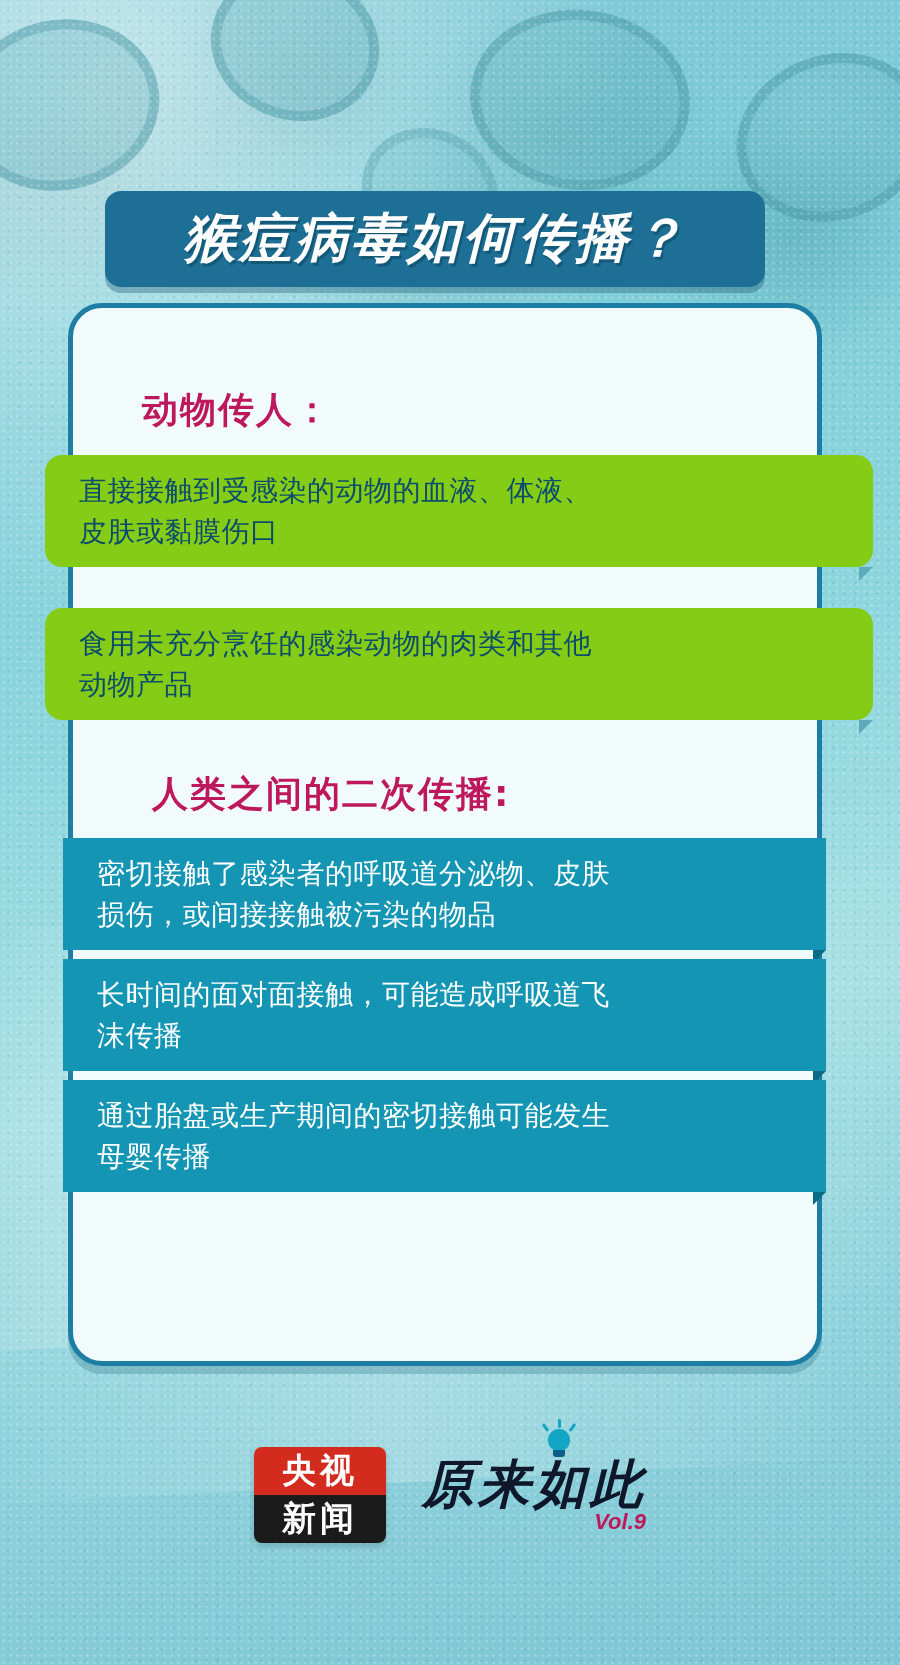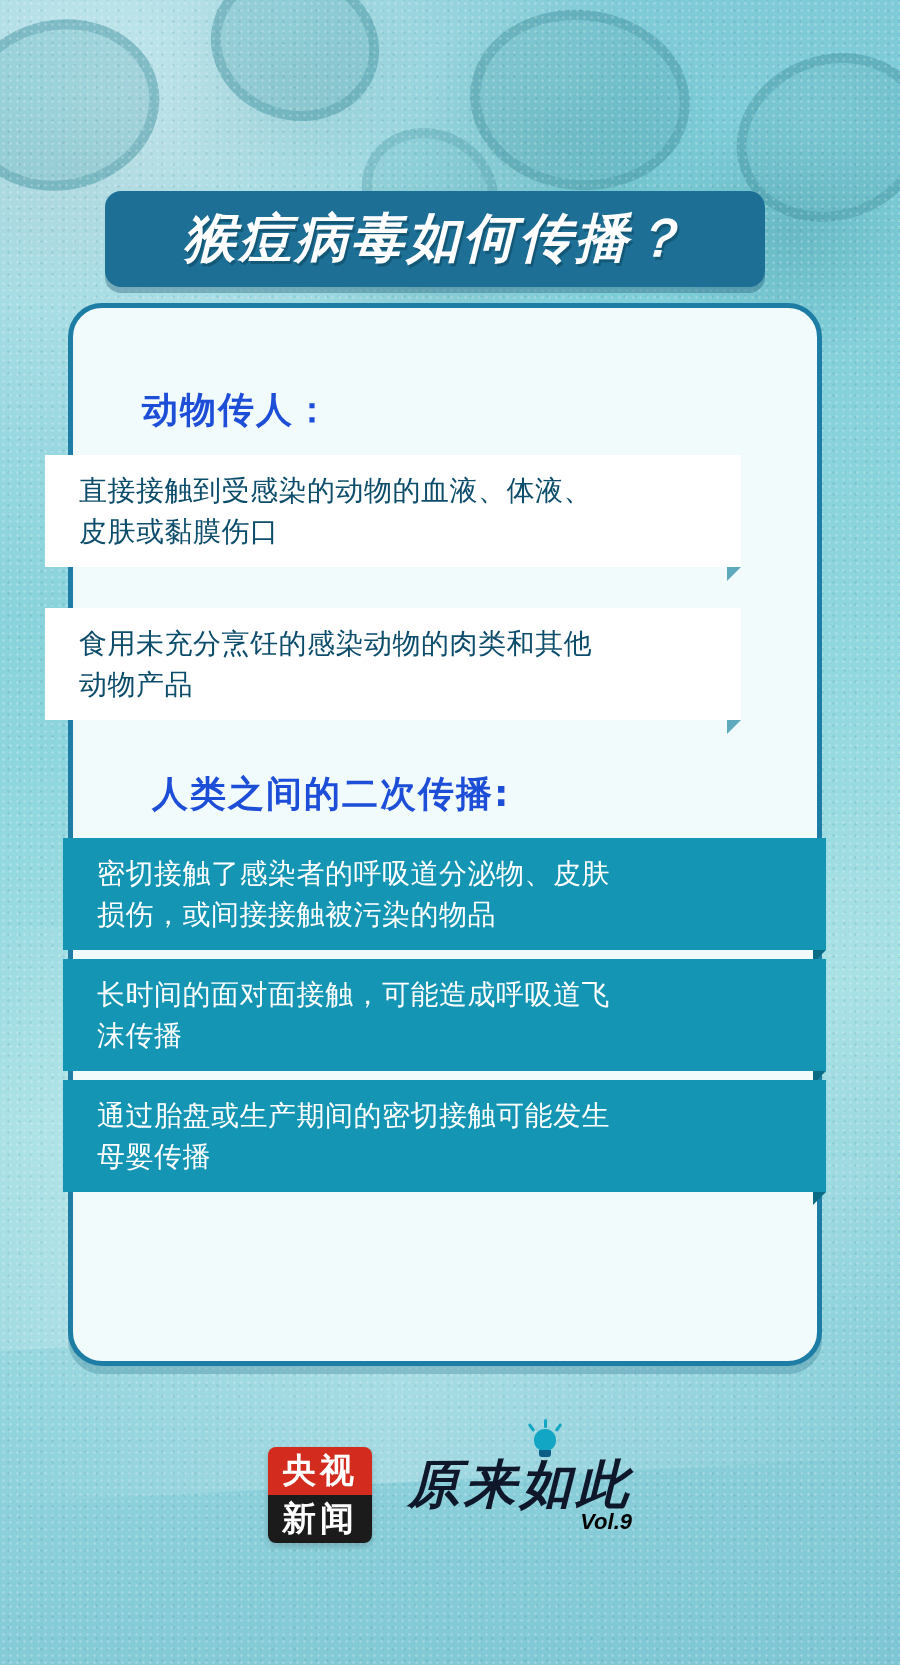--- a/index.html
+++ b/index.html
@@ -98,21 +98,21 @@
     width: 744px;
     height: 1053px;
     background: #f2fbfc;
     border: 5px solid #1d7da4;
     border-radius: 34px;
     box-shadow: 0 8px 0 rgba(25,95,125,0.25);
   }
 
   .section-heading {
     position: absolute;
-    color: #1d4ed8;
+    color: #be185d;
     font-size: 36px;
     font-weight: bold;
     letter-spacing: 2px;
     font-family: "DejaVu Sans", "Liberation Sans", sans-serif;
     white-space: nowrap;
   }
   .heading-animal { left: 142px; top: 386px; }
   .heading-human  { left: 152px; top: 770px; }
 
   
@@ -125,23 +125,24 @@
   }
   .ribbon .txt {
     font-size: 28px;
     line-height: 41px;
     letter-spacing: 0.5px;
     font-family: "DejaVu Sans", "Liberation Sans", sans-serif;
     white-space: pre-line;
   }
   
   .ribbon.light {
-    background: #ffffff;
+    background: #84cc16;
     left: 45px;
-    width: 696px;
+    width: 828px;
+    border-radius: 17px;
   }
   .ribbon.light .txt { color: #0d4d6b; }
   .ribbon.light::after {
     content: "";
     position: absolute;
     right: -0px;
     bottom: -14px;
     width: 0; height: 0;
     border-left: 14px solid #5fa9bd;
     border-bottom: 14px solid transparent;
@@ -174,21 +175,21 @@
     position: absolute;
     left: 0; right: 0;
     top: 1400px;
     height: 190px;
     display: flex;
     align-items: center;
     justify-content: center;
     gap: 36px;
   }
   .cctv-logo {
-    width: 104px;
+    width: 132px;
     height: 96px;
     border-radius: 8px;
     overflow: hidden;
     display: flex;
     flex-direction: column;
     box-shadow: 0 3px 6px rgba(0,0,0,0.18);
     text-align: right;
   }
   .cctv-top {
     flex: 1;
@@ -224,21 +225,21 @@
     color: #0f172a;
     font-size: 52px;
     font-weight: bold;
     font-style: italic;
     letter-spacing: 4px;
     font-family: "DejaVu Sans", "Liberation Sans", sans-serif;
     line-height: 58px;
   }
   .brand-vol {
     align-self: flex-end;
-    color: #000000;
+    color: #be185d;
     font-size: 22px;
     font-weight: bold;
     font-style: italic;
     font-family: "Liberation Sans", sans-serif;
     margin-top: -4px;
   }
   .bulb {
     position: absolute;
     left: 120px;
     top: -34px;

